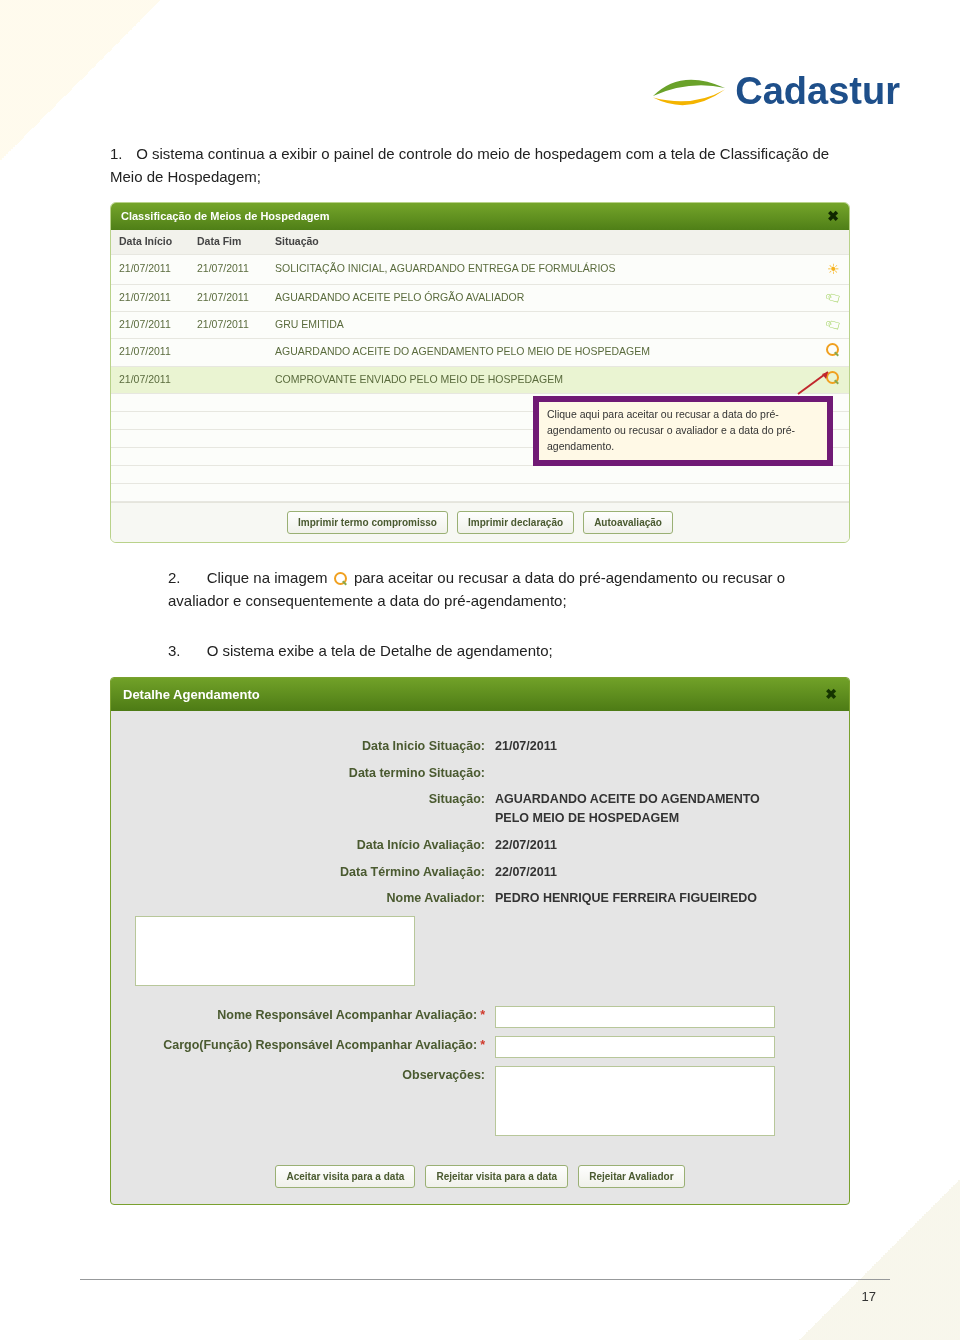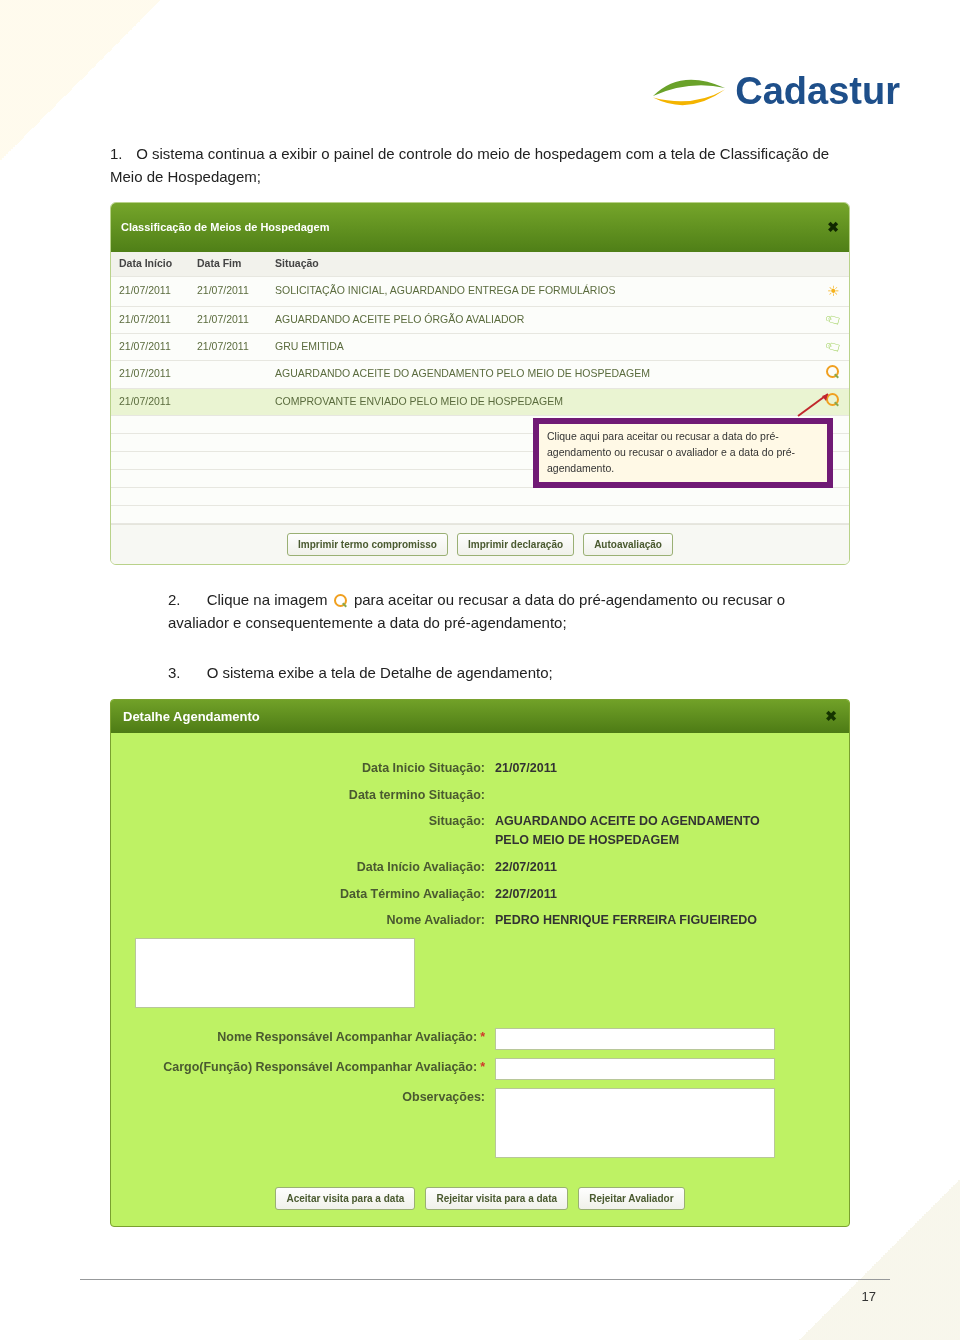--- a/index.html
+++ b/index.html
@@ -39,21 +39,21 @@
     border-radius: 6px;
     margin: 14px 0 24px;
     background: #fcfdfa;
     overflow: hidden;
     font-size: 11px;
   }
   .panel-header {
     background: linear-gradient(#75a52a, #4f7f17);
     color: #fff;
     font-weight: bold;
-    padding: 14px 10px;
+    padding: 3px 10px;
     display: flex; justify-content: space-between; align-items: center;
   }
   .close-x { color: #102700; font-size: 14px; font-weight: bold; cursor: pointer; }
   .tbl { width: 100%; border-collapse: collapse; }
   .tbl th, .tbl td {
     text-align: left;
     padding: 4px 8px;
     border-bottom: 1px solid #e7e7e0;
     color: #5a6b3d;
     font-size: 10.5px;
@@ -115,21 +115,21 @@
   }
   .inline-icon::after{
     content:''; position:absolute; width:5px; height:2px; background:#8aa84c; left:10px; top:10px; transform:rotate(45deg);
   }
 
   
   .detail-panel {
     border: 1px solid #7aa12f;
     border-radius: 4px;
     margin: 14px 0 24px;
-    background: #bef264;
+    background: #e5e5e5;
     overflow: hidden;
   }
   .detail-header {
     background: linear-gradient(#71a128, #4d7b15);
     color: #fff; font-weight: bold;
     padding: 6px 12px;
     display:flex; justify-content:space-between; align-items:center;
     font-size: 13px;
   }
   .detail-body { padding: 18px 24px 12px; }

